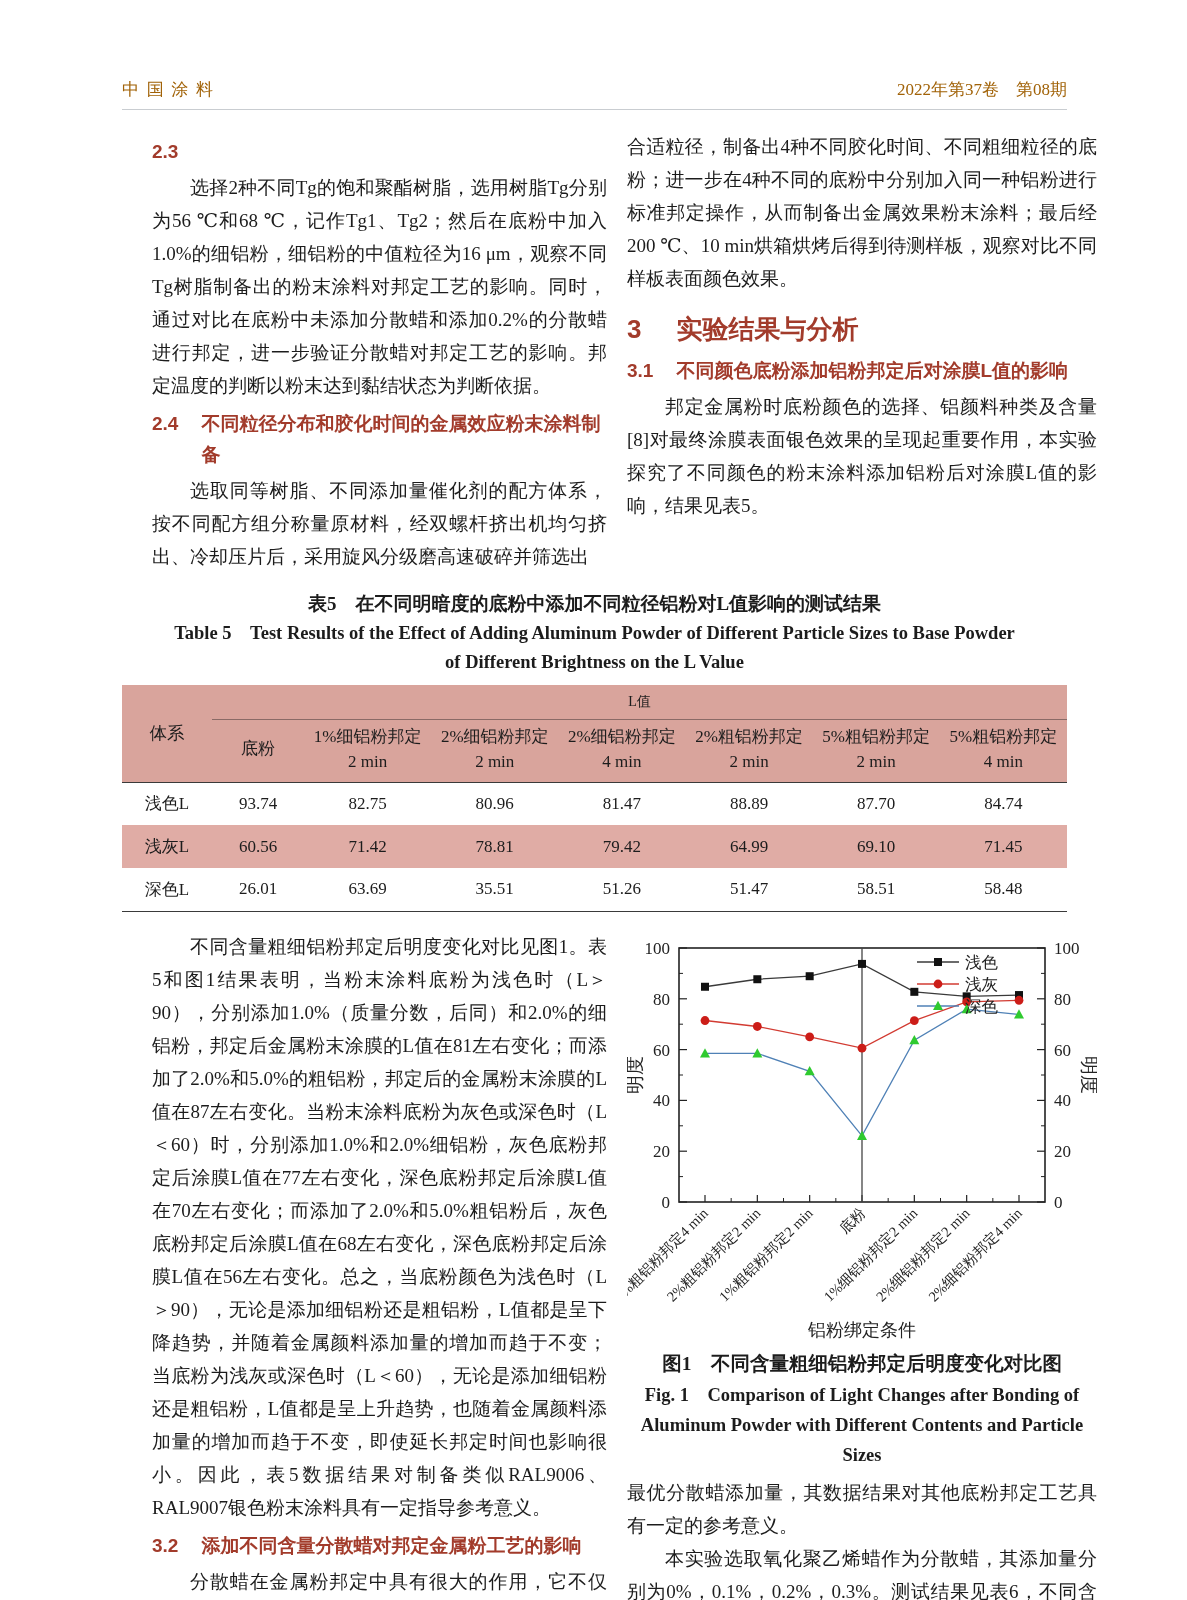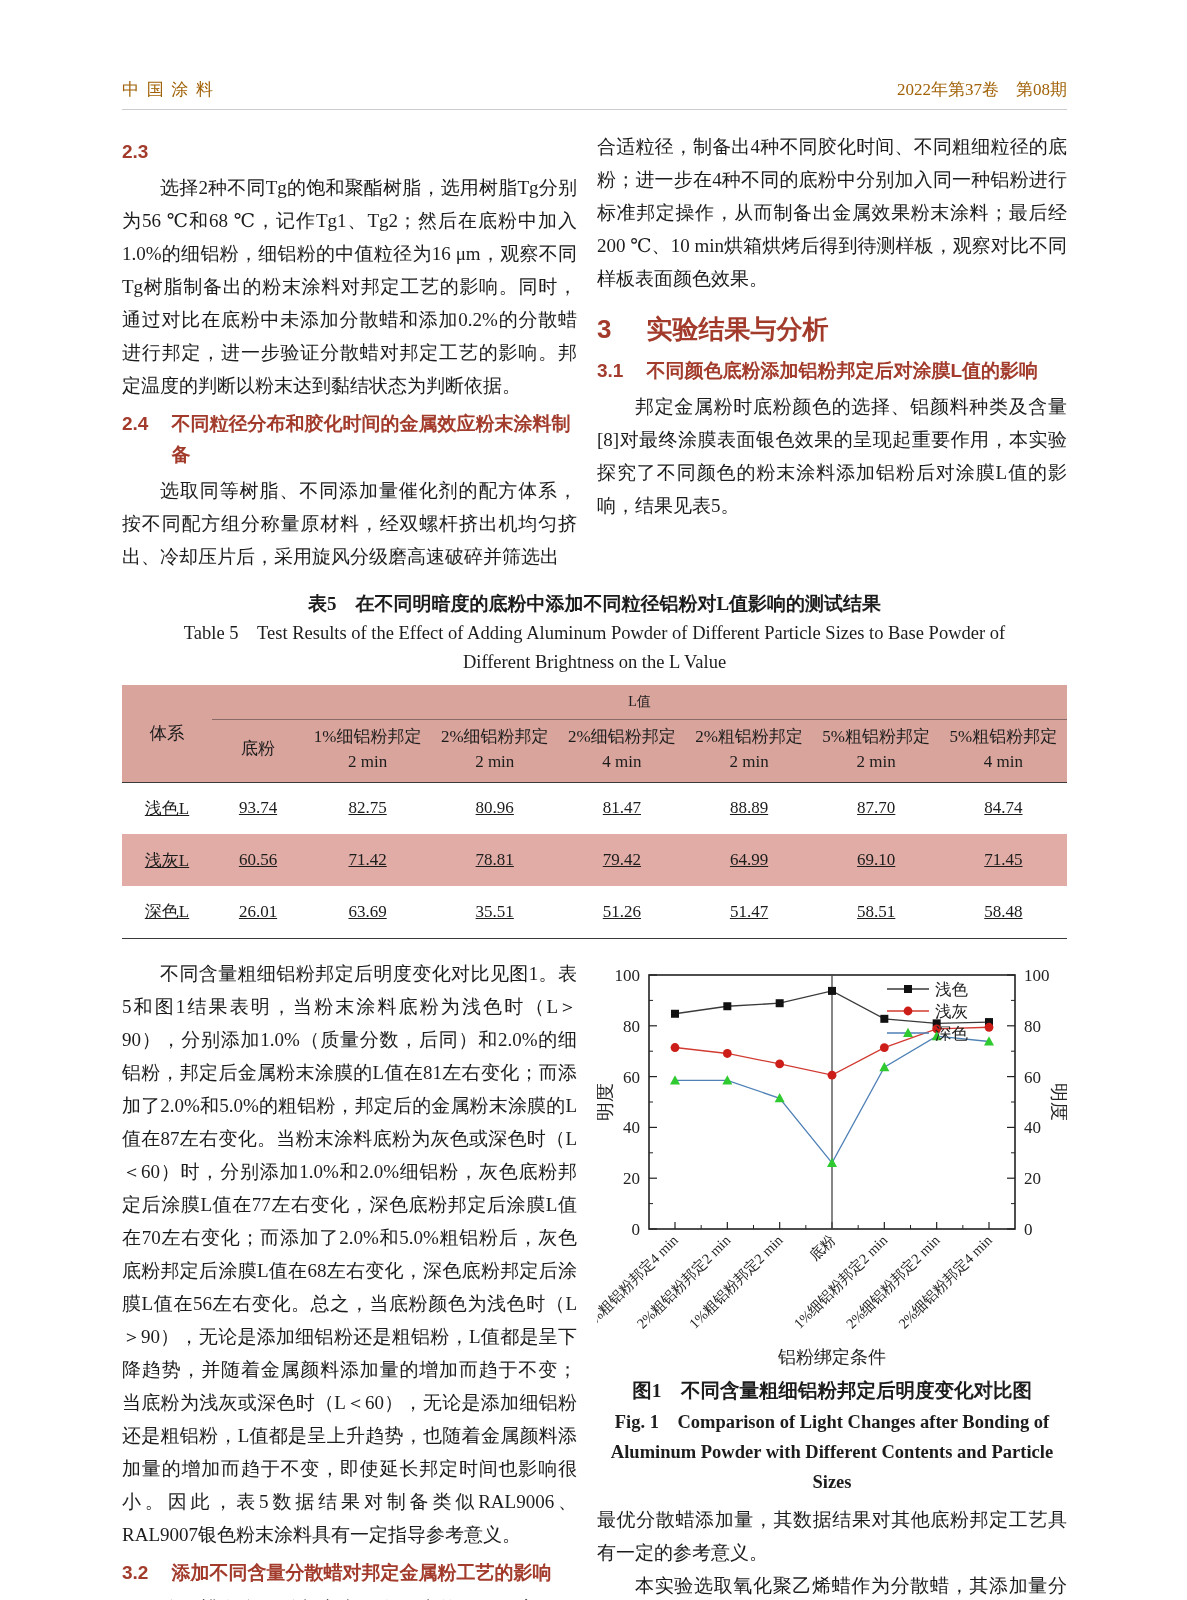--- a/index.html
+++ b/index.html
@@ -20,43 +20,43 @@
   .page{padding:78px 120px 30px 122px;}
   
   .phead{
     display:flex;justify-content:space-between;align-items:flex-end;
     color:#a16207;font-size:17px;
     border-bottom:1.5px solid #c9cdd1;padding-bottom:8px;
   }
   .journal{letter-spacing:.45em;}
   
   .cols{display:flex;gap:20px;margin-top:20px;}
-  .col{width:455px;flex:none;}
+  .col{width:455px;flex:none;margin-left:30px;}
   .colr{width:470px;flex:none;}
   p{font-size:19px;line-height:33px;text-align:justify;text-justify:inter-ideograph;}
   p.indent{text-indent:2em;}
   p + p{margin-top:0;}
   .h2{display:flex;color:var(--heading-red);font-weight:bold;font-size:19px;line-height:31px;margin:6px 0 4px 0;font-family:"Liberation Sans","DejaVu Sans",sans-serif;}
   .h2 .hnum{flex:none;width:2.6em;}
   .h2 .htitle{flex:1;}
   .h1{display:flex;color:var(--heading-red);font-weight:bold;font-size:26px;line-height:36px;margin:16px 0 8px 0;font-family:"Liberation Sans","DejaVu Sans",sans-serif;}
   .h1 .hnum{flex:none;width:1.9em;}
   
   .tableblock{margin-top:16px;}
   .tcap-cn{text-align:center;font-weight:bold;font-size:19px;line-height:30px;}
-  .tcap-en{text-align:center;font-weight:normal;font-size:18.5px;line-height:29px;max-width:860px;margin:0 auto;}
+  .tcap-en{text-align:center;font-weight:bold;font-size:18.5px;line-height:29px;max-width:860px;margin:0 auto;}
   table.ltable{width:100%;border-collapse:collapse;margin-top:8px;font-size:17px;}
   table.ltable th,table.ltable td{font-weight:normal;text-align:center;vertical-align:middle;}
   thead th{background:var(--table-header-pink);}
   th.gh{border-bottom:1px solid #8a6a66;height:34px;font-size:14px;}
   th.syscol{width:90px;font-size:17.5px;}
   th.sub{white-space:pre-line;line-height:25px;padding:4px 2px 8px 2px;}
   th.subfirst{width:92px;}
   thead tr:last-child th, thead th.syscol{border-bottom:1.8px solid #3a3a3a;}
-  tbody td{height:52px;text-decoration:underline;}
+  tbody td{height:43px;}
   tbody tr:nth-child(2) td{background:var(--table-stripe-pink);}
   tbody tr:last-child td{border-bottom:1.8px solid #3a3a3a;}
   
   figure{margin:4px 0 6px 0;}
   .figcap-cn{text-align:center;font-weight:bold;font-size:19.5px;line-height:32px;margin-top:4px;}
   .figcap-en{text-align:center;font-weight:bold;font-size:18.5px;line-height:30px;}
   svg.chart{display:block;font-family:"Liberation Serif","DejaVu Serif",serif;}
   .lower{margin-top:18px;}
 </style>
 </head>

